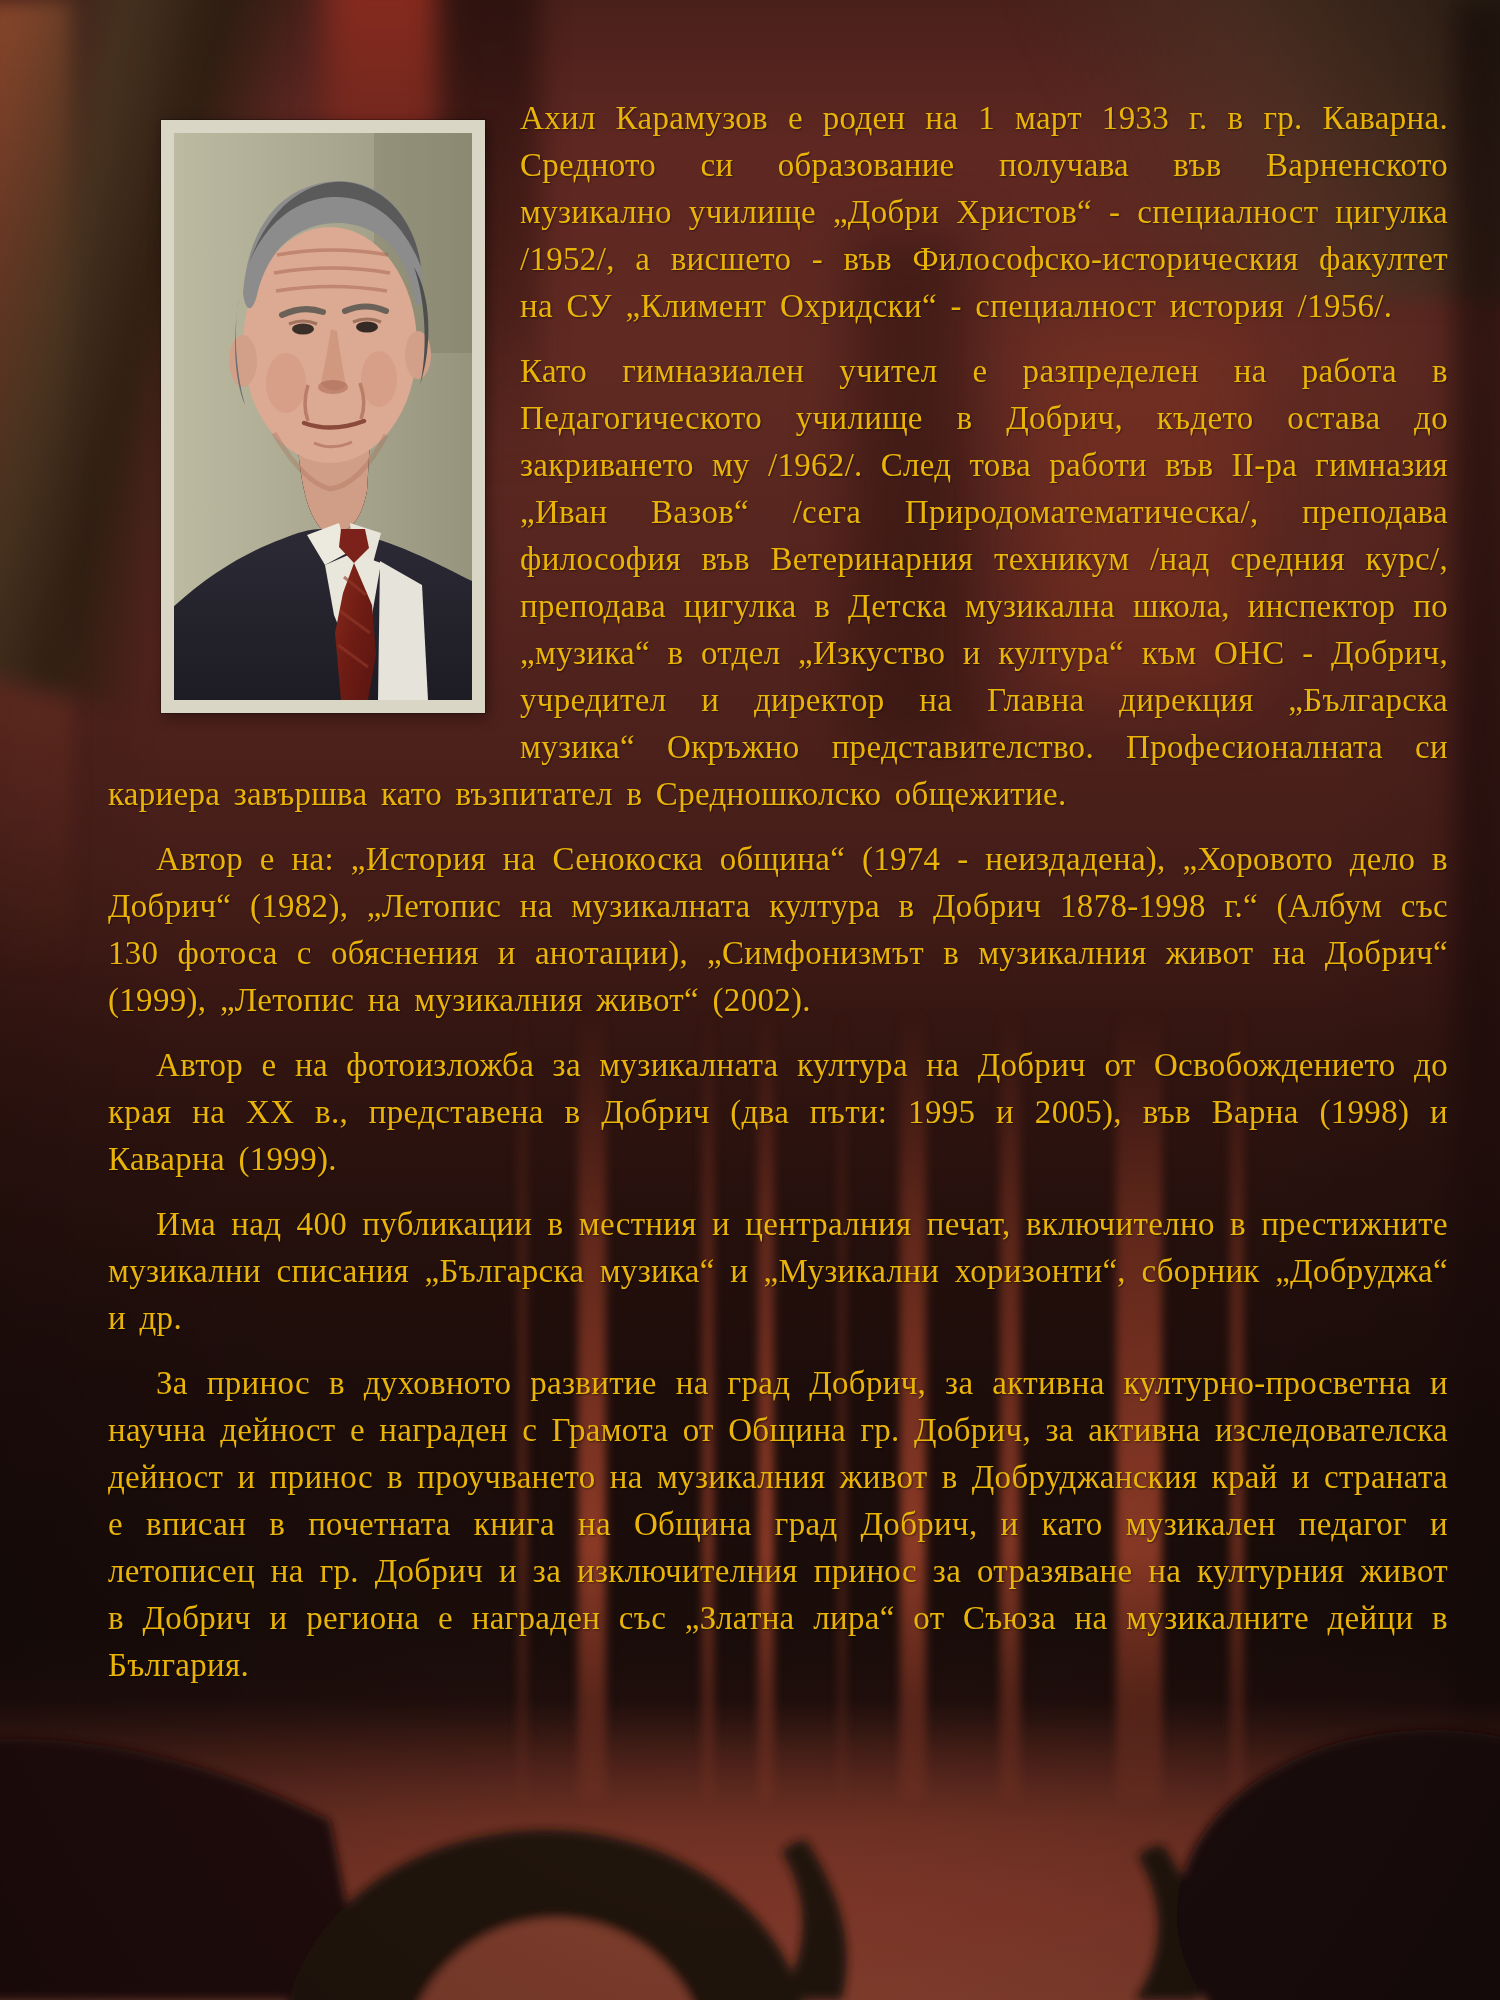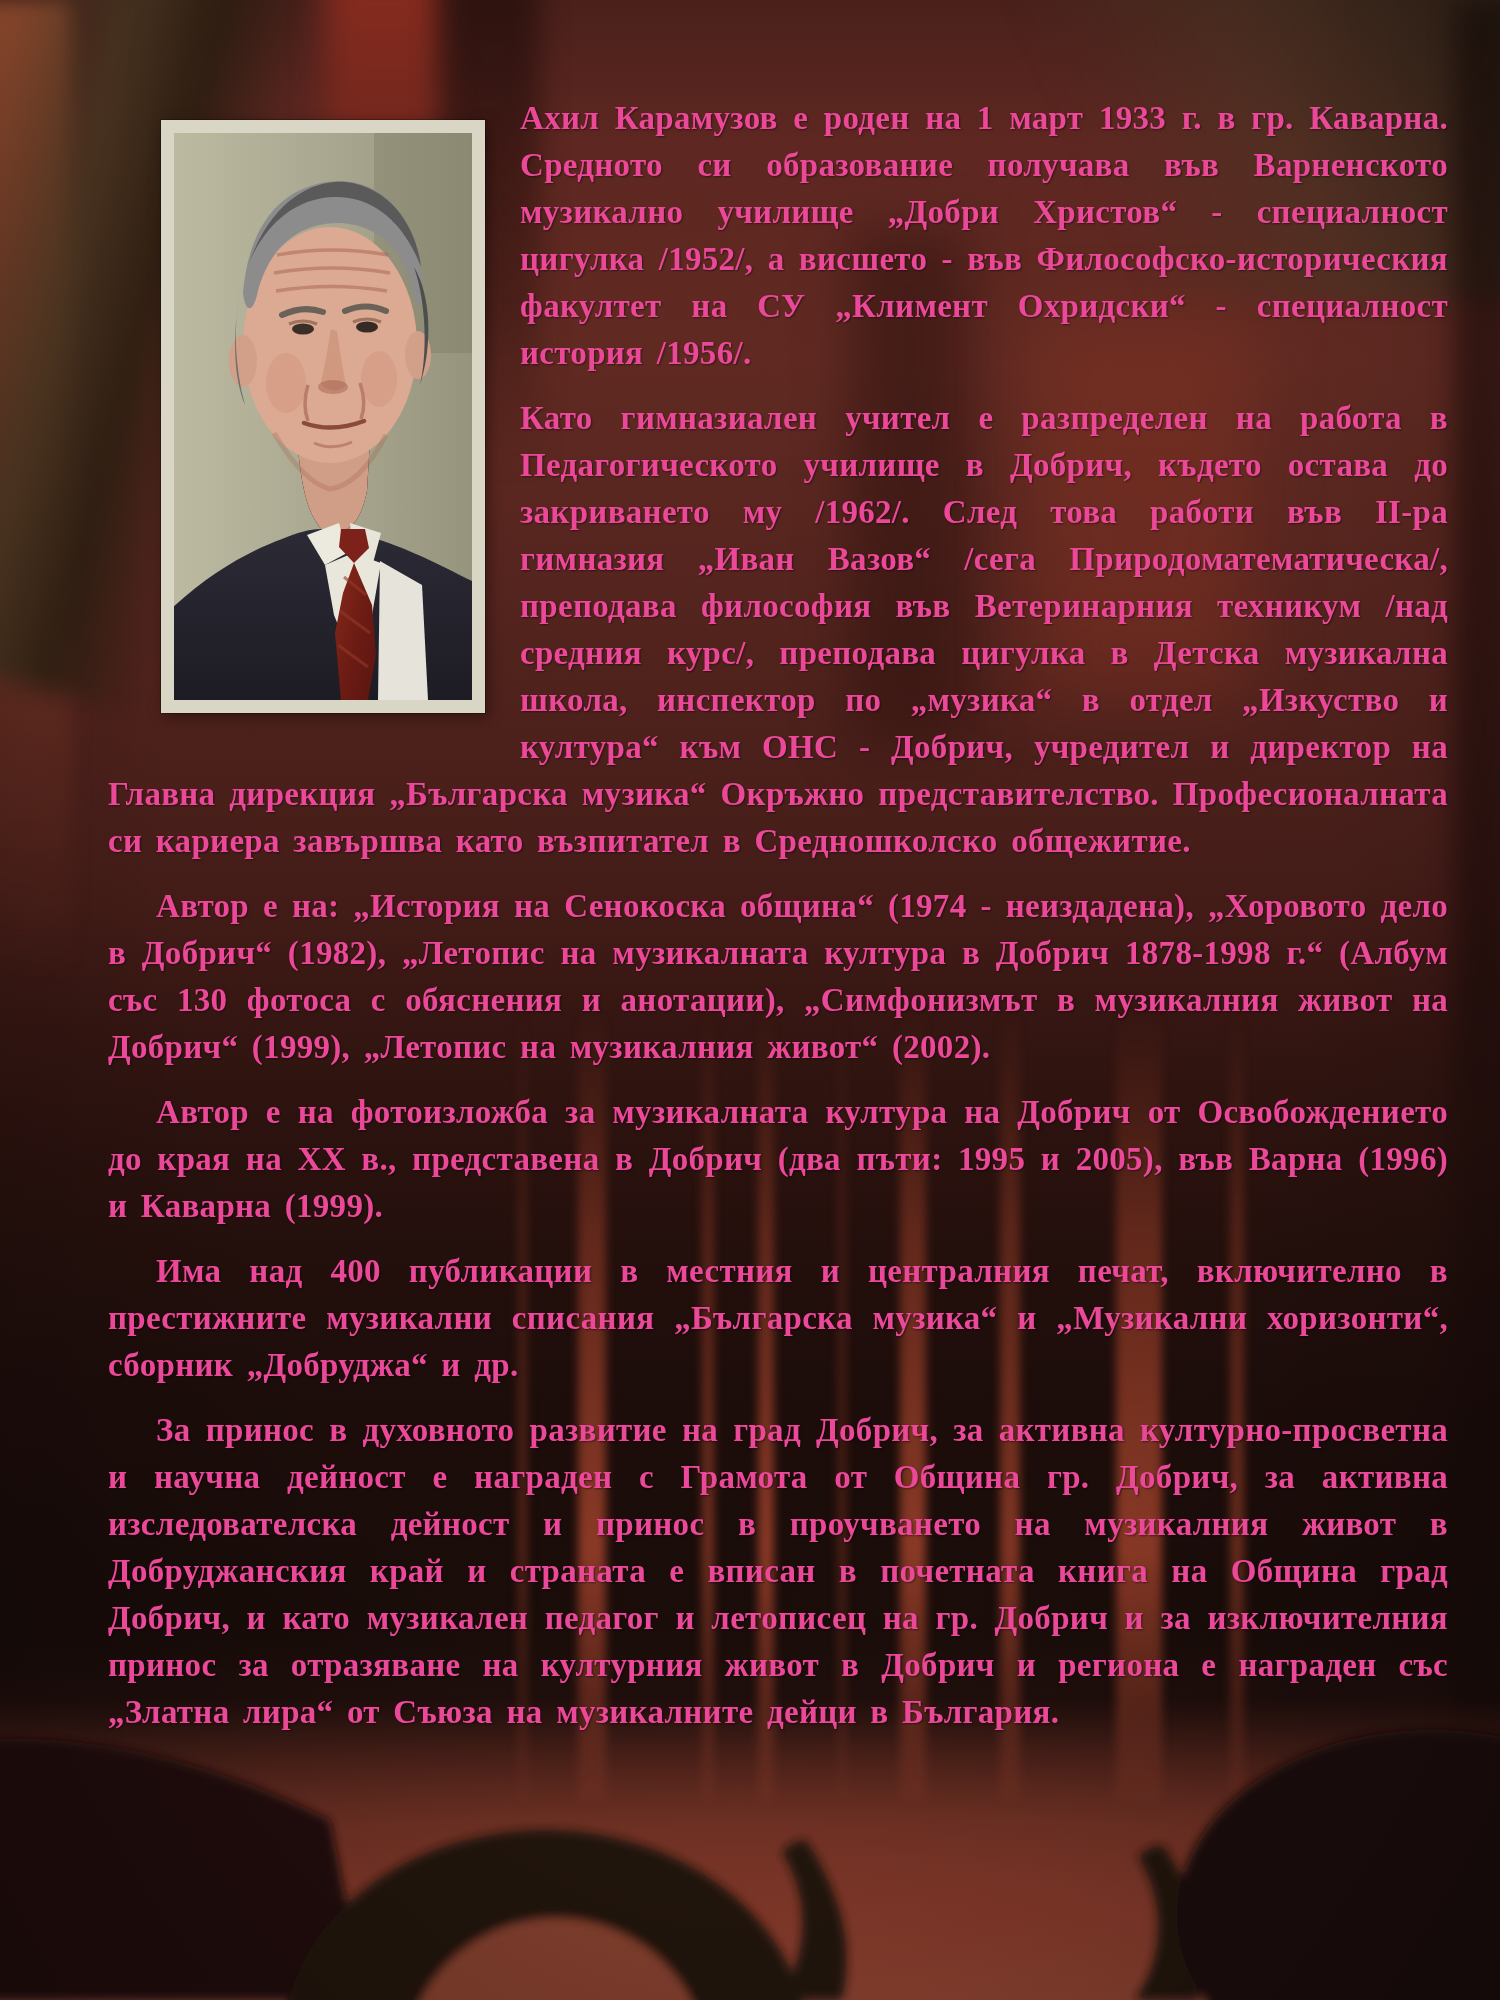--- a/index.html
+++ b/index.html
@@ -58,22 +58,22 @@
   .photo-float{float:left;width:412px;height:643px;}
   .photo-frame{
     margin:25px 34px 0 53px;width:298px;height:567px;
     border:13px solid #d9d6c6;background:#a9a78f;
     box-shadow:0 0 0 1px rgba(0,0,0,.25), 3px 4px 14px rgba(0,0,0,.4);
   }
   .photo-frame svg{display:block;}
   
   .bio p{
     margin:0 0 18px 0;
-    color:#ec4899;
-    font-size:33px;font-weight:bold;
+    color:#eab308;
+    font-size:33px;font-weight:normal;
     line-height:47px;
     letter-spacing:.3px;word-spacing:5px;
     text-align:justify;
     text-shadow:1px 1px 2px rgba(0,0,0,.45);
   }
   .bio p.indent{text-indent:48px;}
 </style>
 </head>
 <body>
 
@@ -187,16 +187,16 @@
         <ellipse cx="112" cy="250" rx="20" ry="30" fill="rgba(200,130,105,.25)"></ellipse>
         <ellipse cx="205" cy="246" rx="18" ry="28" fill="rgba(200,130,105,.25)"></ellipse>
         <path d="M100,300 Q130,350 156,356 Q186,352 212,302" stroke="rgba(165,100,78,.3)" stroke-width="5" fill="none"></path>
       </svg>
     </div>
   </div>
 
   <p>Ахил Карамузов е роден на 1 март 1933 г. в гр. Каварна. Средното си образование получава във Варненското музикално училище „Добри Христов“ - специалност цигулка /1952/, а висшето - във Философско-историческия факултет на СУ „Климент Охридски“ - специалност история /1956/.</p>
   <p>Като гимназиален учител е разпределен на работа в Педагогическото училище в Добрич, където остава до закриването му /1962/. След това работи във II-ра гимназия „Иван Вазов“ /сега Природоматематическа/, преподава философия във Ветеринарния техникум /над средния курс/, преподава цигулка в Детска музикална школа, инспектор по „музика“ в отдел „Изкуство и култура“ към ОНС - Добрич, учредител и директор на Главна дирекция „Българска музика“ Окръжно представителство. Професионалната си кариера завършва като възпитател в Средношколско общежитие.</p>
   <p class="indent">Автор е на: „История на Сенокоска община“ (1974 - неиздадена), „Хоровото дело в Добрич“ (1982), „Летопис на музикалната култура в Добрич 1878-1998 г.“ (Албум със 130 фотоса с обяснения и анотации), „Симфонизмът в музикалния живот на Добрич“ (1999), „Летопис на музикалния живот“ (2002).</p>
-  <p class="indent">Автор е на фотоизложба за музикалната култура на Добрич от Освобождението до края на XX в., представена в Добрич (два пъти: 1995 и 2005), във Варна (1996) и Каварна (1999).</p>
+  <p class="indent">Автор е на фотоизложба за музикалната култура на Добрич от Освобождението до края на XX в., представена в Добрич (два пъти: 1995 и 2005), във Варна (1998) и Каварна (1999).</p>
   <p class="indent">Има над 400 публикации в местния и централния печат, включително в престижните музикални списания „Българска музика“ и „Музикални хоризонти“, сборник „Добруджа“ и др.</p>
   <p class="indent">За принос в духовното развитие на град Добрич, за активна културно-просветна и научна дейност е награден с Грамота от Община гр. Добрич, за активна изследователска дейност и принос в проучването на музикалния живот в Добруджанския край и страната е вписан в почетната книга на Община град Добрич, и като музикален педагог и летописец на гр. Добрич и за изключителния принос за отразяване на културния живот в Добрич и региона е награден със „Златна лира“ от Съюза на музикалните дейци в България.</p>
 </div>
 
 </body></html>

